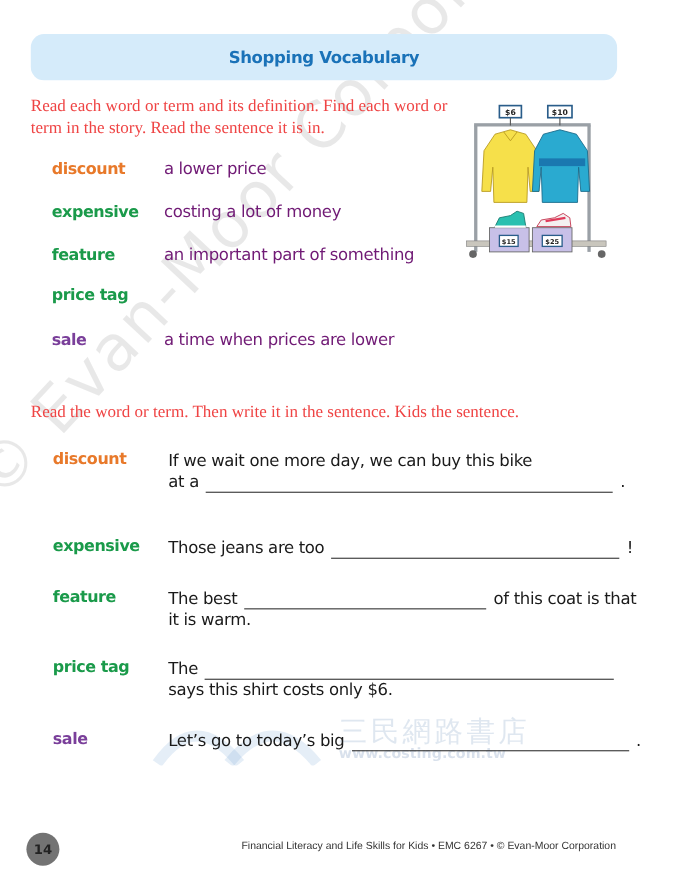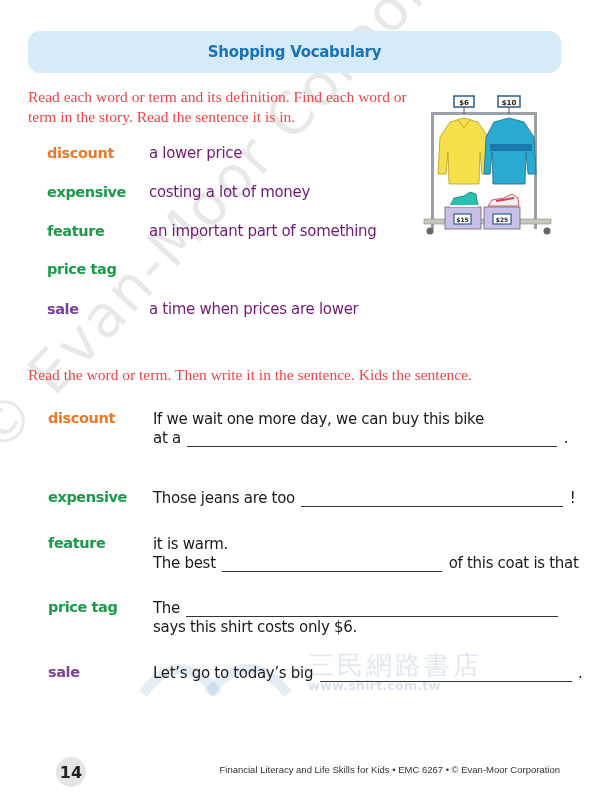--- a/index.html
+++ b/index.html
@@ -55,22 +55,22 @@
     white-space: nowrap; pointer-events: none; letter-spacing: 2px;
   }
   .sanmin {
     position: absolute; left: 138px; top: 648px; width: 345px; height: 48px; pointer-events: none;
   }
   .sanmin .cn { position: absolute; left: 170px; top: 0; font-family: "DejaVu Serif", serif; font-size: 26px; color: rgba(80,120,170,0.18); letter-spacing: 3px; }
   .sanmin .url { position: absolute; left: 170px; top: 30px; font-family: "DejaVu Sans", sans-serif; font-size: 13px; color: rgba(80,120,170,0.22); font-weight: bold; }
 
   .page-num {
     position: absolute; left: 24px; top: 757px; width: 30px; height: 30px; border-radius: 50%;
-    background: #e5e5e5; display: flex; align-items: center; justify-content: center;
-    font-family: "DejaVu Sans", sans-serif; font-weight: bold; font-size: 16px; color: #222; margin-left: 32px;
+    background: #737373; display: flex; align-items: center; justify-content: center;
+    font-family: "DejaVu Sans", sans-serif; font-weight: bold; font-size: 12px; color: #222;
   }
   .footer {
     position: absolute; right: 56px; top: 764px;
     font-family: "Liberation Sans", sans-serif; font-size: 9.5px; color: #333;
   }
 </style>
 </head>
 <body>
 
 <div class="watermark">© Evan-Moor Corporation.</div>
@@ -159,47 +159,47 @@
   <div class="ex-text">
     <span>Those jeans are too</span>
     <input class="blank-input" style="width: 262px;">
     <span>!</span>
   </div>
 </div>
 
 <div class="ex-row" style="top:535px;">
   <span class="ex-term" style="color:#1a9a4a;">feature</span>
   <div class="ex-text">
-    <div>it is warm.</div>
     <div>
       <span>The best</span>
       <input class="blank-input" style="width: 220px;">
       <span>of this coat is that</span>
     </div>
+    <div>it is warm.</div>
   </div>
 </div>
 
 <div class="ex-row" style="top:599px;">
   <span class="ex-term" style="color:#1a9a4a;">price tag</span>
   <div class="ex-text">
     <div>
       <span>The</span>
       <input class="blank-input" style="width: 372px;">
     </div>
     <div>says this shirt costs only $6.</div>
   </div>
 </div>
 
 <div class="sanmin">
   <svg width="170" height="48" viewBox="0 0 170 48" style="position:absolute;left:0;top:0;">
     <path d="M5 46 Q40 -4 80 46" fill="none" stroke="rgba(80,140,200,0.15)" stroke-width="10"></path>
     <path d="M70 46 Q110 -4 150 46" fill="none" stroke="rgba(80,140,200,0.15)" stroke-width="10"></path>
   </svg>
   <span class="cn">三民網路書店</span>
-  <span class="url">www.shirt.com.tw</span>
+  <span class="url">www.costing.com.tw</span>
 </div>
 
 <div class="ex-row" style="top:664px;">
   <span class="ex-term" style="color:#7a3f9a;">sale</span>
   <div class="ex-text">
     <span>Let’s go to today’s big</span>
     <input class="blank-input" style="width: 252px;">
     <span>.</span>
   </div>
 </div>

